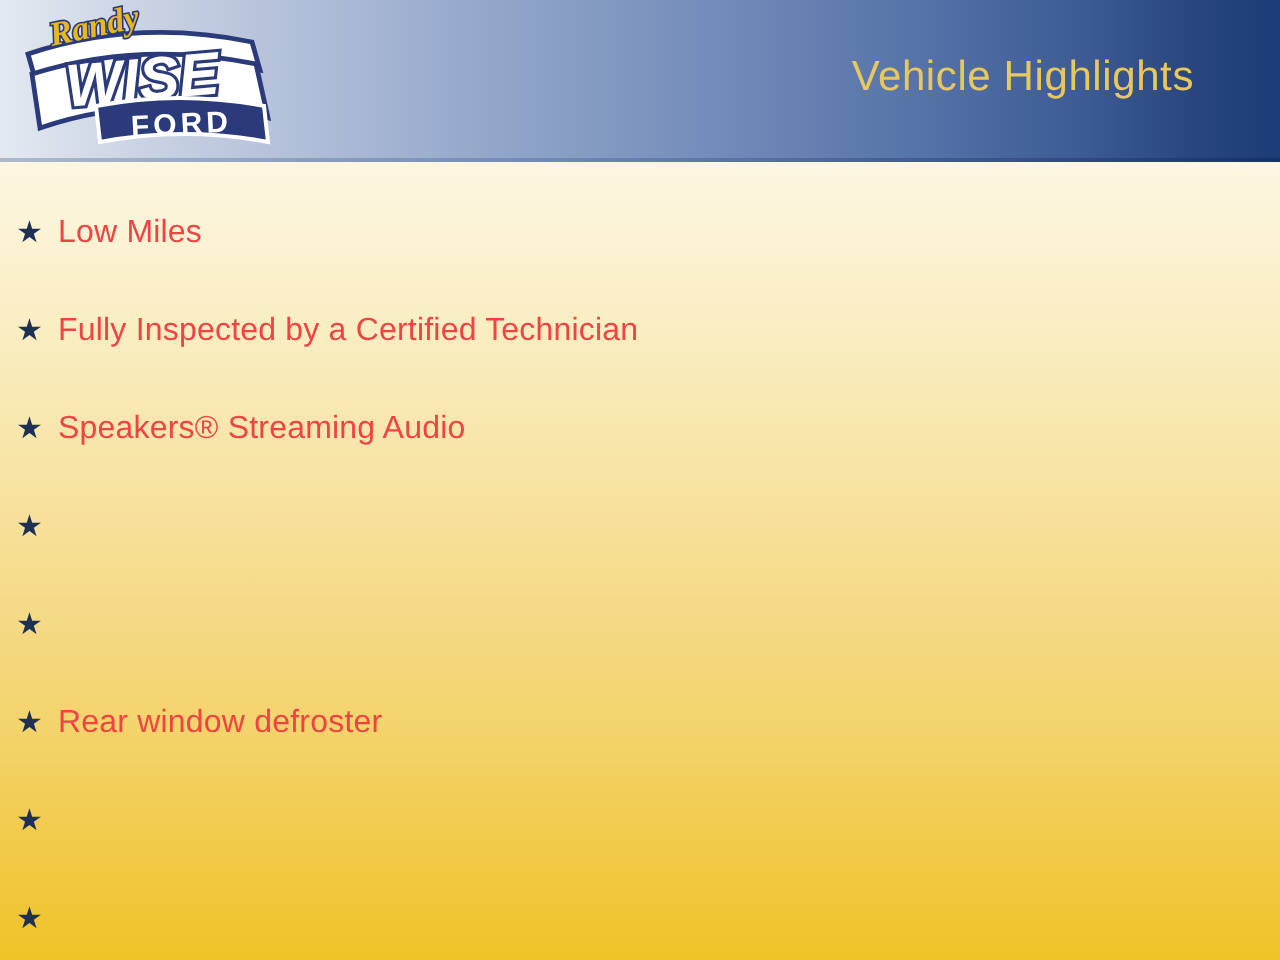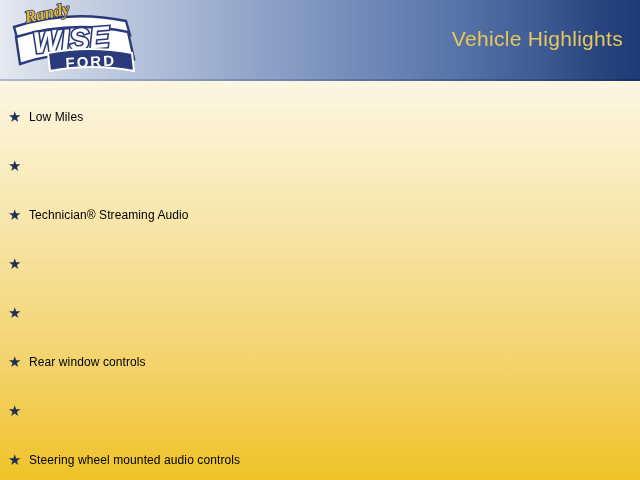--- a/index.html
+++ b/index.html
@@ -57,21 +57,21 @@
     left: 8px;
     top: 1px;
     width: 132px;
     height: 78px;
   }
   #logo svg { display: block; }
 
   
   #header-title {
     position: absolute;
-    right: 17px;
+    right: 43px;
     top: 27px;
     font-size: 21px;
     font-weight: 400;
     letter-spacing: 0.3px;
     color: #e8c85c;
     white-space: nowrap;
   }
 
   
   #highlights-list {
@@ -89,22 +89,22 @@
   }
   .star-icon {
     flex: 0 0 auto;
     width: 21px;
     font-size: 15px;
     line-height: 1;
     color: #1f3055;
     text-align: left;
   }
   .highlight-label {
-    font-size: 12px;
-    color: #000000;
+    font-size: 16px;
+    color: #ef4444;
     letter-spacing: 0.1px;
     white-space: nowrap;
   }
 </style>
 </head>
 <body>
 
 <div id="header-band">
 
   <div id="logo">
@@ -132,42 +132,42 @@
 
 <ul id="highlights-list">
 
   <li class="highlight-item">
     <span class="star-icon">★</span>
     <span class="highlight-label">Low Miles</span>
   </li>
 
   <li class="highlight-item">
     <span class="star-icon">★</span>
+    <span class="highlight-label">Fully Inspected by a Certified Technician</span>
   </li>
 
   <li class="highlight-item">
     <span class="star-icon">★</span>
-    <span class="highlight-label">Technician® Streaming Audio</span>
+    <span class="highlight-label">Speakers® Streaming Audio</span>
   </li>
 
   <li class="highlight-item">
     <span class="star-icon">★</span>
   </li>
 
   <li class="highlight-item">
     <span class="star-icon">★</span>
   </li>
 
   <li class="highlight-item">
     <span class="star-icon">★</span>
-    <span class="highlight-label">Rear window controls</span>
+    <span class="highlight-label">Rear window defroster</span>
   </li>
 
   <li class="highlight-item">
     <span class="star-icon">★</span>
   </li>
 
   <li class="highlight-item">
     <span class="star-icon">★</span>
-    <span class="highlight-label">Steering wheel mounted audio controls</span>
   </li>
 
 </ul>
 
 </body></html>

